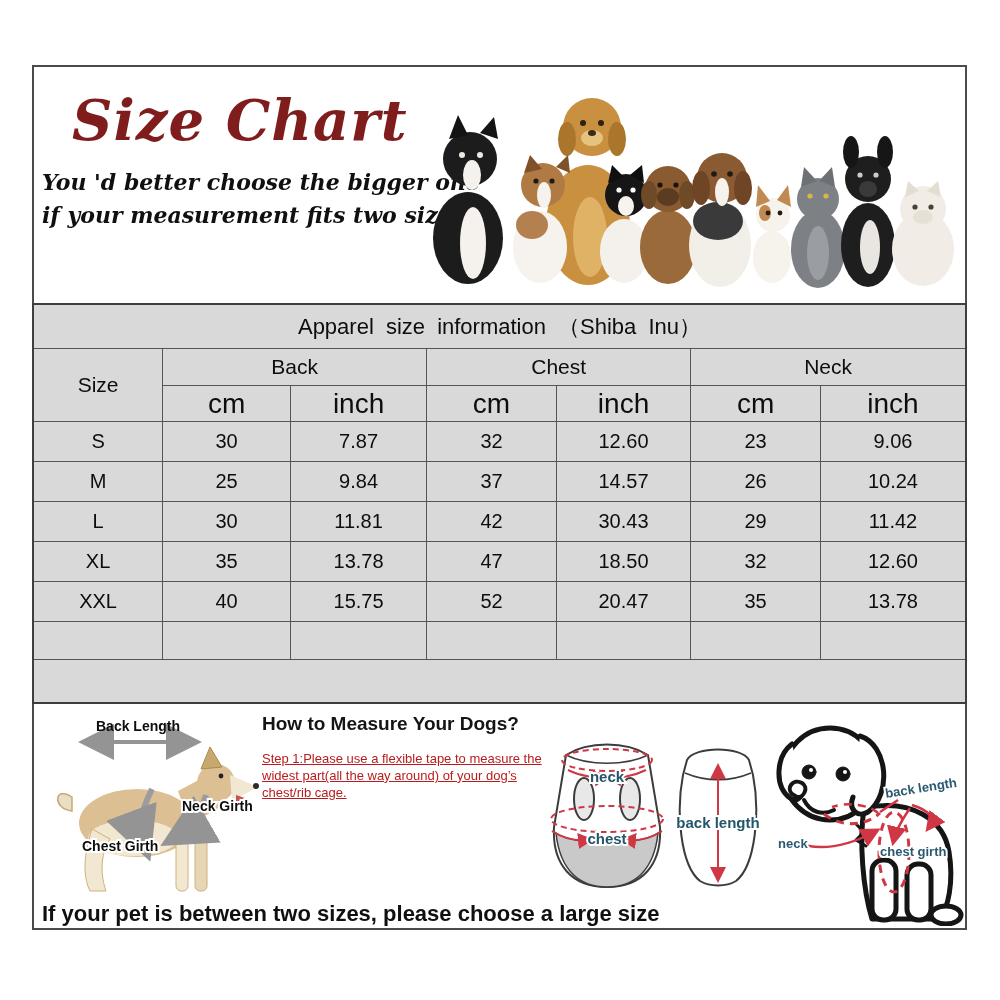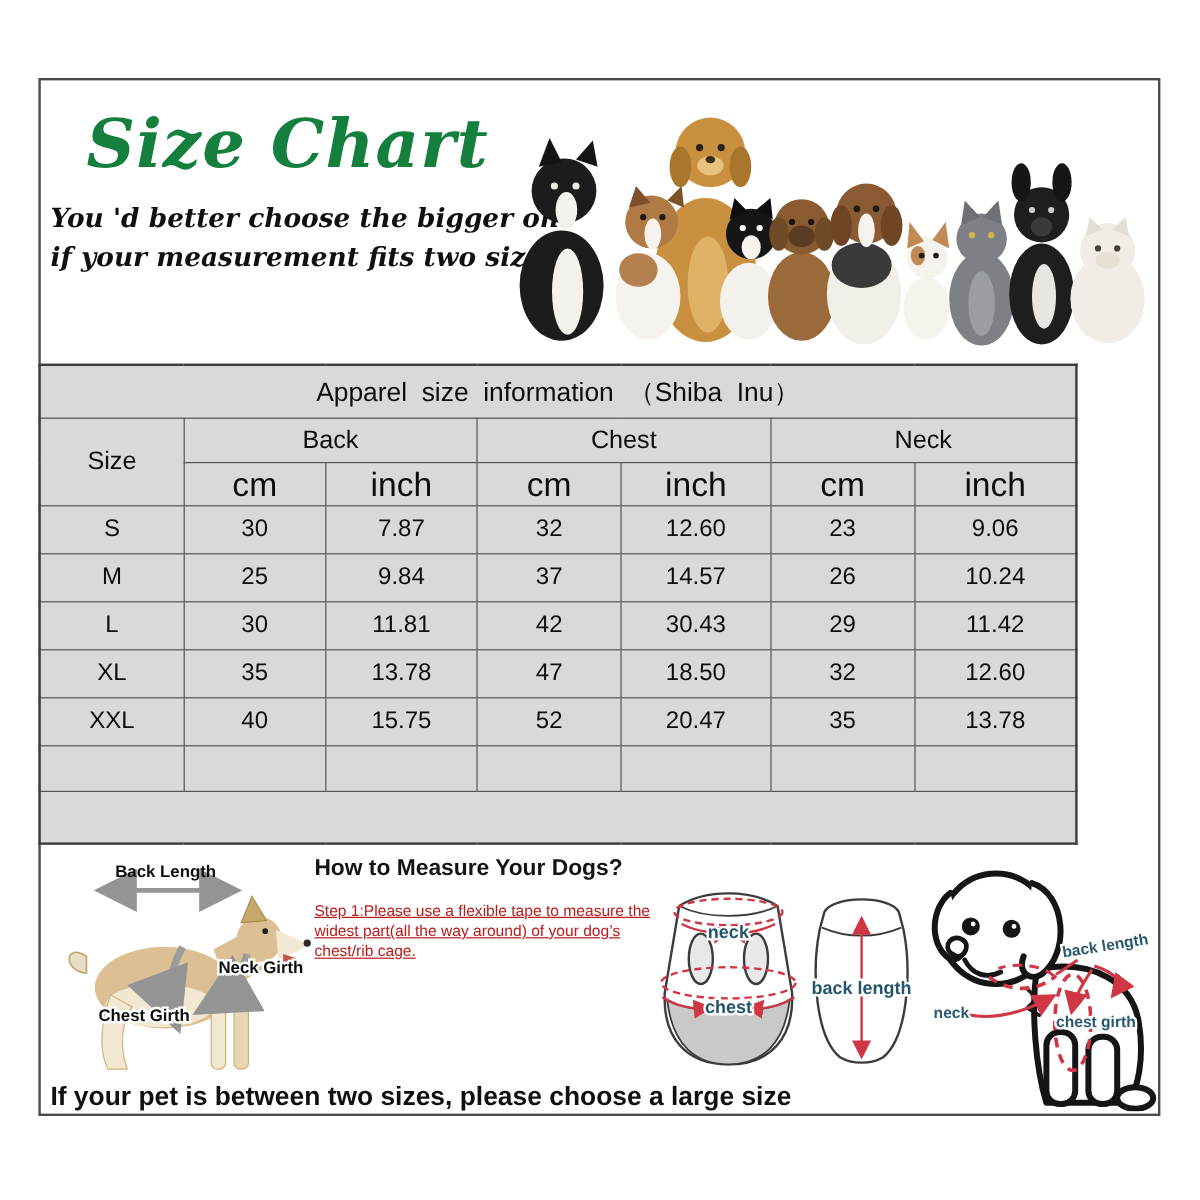--- a/index.html
+++ b/index.html
@@ -9,30 +9,30 @@
   }
   .frame{
     position:absolute;left:32px;top:65px;width:931px;height:861px;
     border:2px solid #4b4b4b;background:#fff;
   }
   
   .title-block{position:absolute;left:8px;top:24px;width:400px;}
   .main-title{
     font-family:"DejaVu Serif","Liberation Serif",serif;
     font-style:italic;font-weight:bold;font-size:56px;line-height:1.05;
-    margin:0 0 0 30px;color:#15803d;letter-spacing:1px;
+    margin:0 0 0 30px;color:#7f1d1d;letter-spacing:1px;
   }
   .subtitle{
     font-family:"DejaVu Serif","Liberation Serif",serif;
     font-style:italic;font-weight:bold;font-size:22px;line-height:1.5;
     margin:16px 0 0 0;color:#101010;white-space:nowrap;
   }
   .pets{position:absolute;left:386px;top:8px;}
   
-  .size-table-wrap{position:absolute;left:-2px;top:236px;width:866px;}
+  .size-table-wrap{position:absolute;left:-2px;top:236px;width:935px;}
   table.size-table{
     width:100%;border-collapse:collapse;background:#d9d9d9;
     border:2px solid #3e3e3e;table-layout:fixed;
   }
   table.size-table th,table.size-table td{
     border:1px solid #555;text-align:center;vertical-align:middle;
     font-weight:normal;color:#0d0d0d;padding:0;
   }
   .t-title{height:43px;font-size:22px;font-weight:bold;word-spacing:6px;border-bottom:2px solid #555;}
   .t-group th{height:36px;font-size:21px;}

